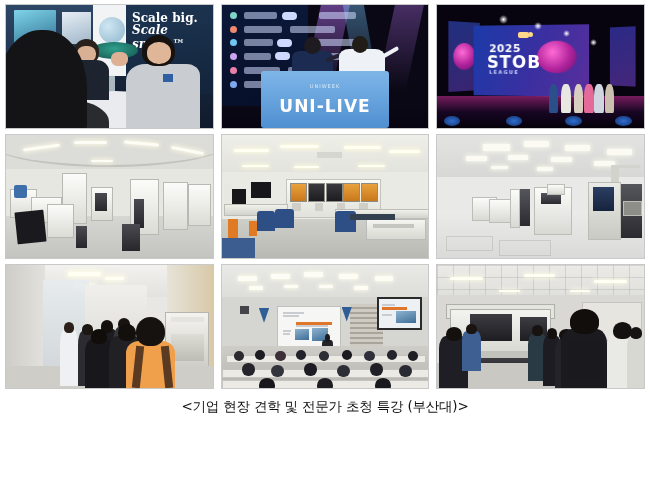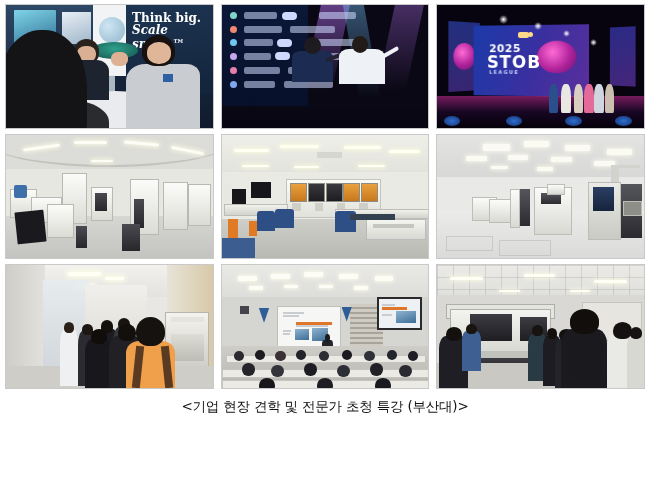--- a/index.html
+++ b/index.html
@@ -418,21 +418,21 @@
       <div class="photo-cell">
         <div class="scene p1">
           <div class="lyr panel-dark"></div>
           <div class="lyr panel-img"></div>
           <div class="lyr panel-img2"></div>
           <div class="lyr white-board"></div>
           <div class="lyr wb-circle"></div>
           <div class="lyr wb-line" style="left:43%;top:36%;width:15%;"></div>
           <div class="lyr wb-line" style="left:43%;top:41%;width:12%;"></div>
           <div class="lyr navy-board"></div>
-          <div class="lyr slogan1">Think big.</div>
+          <div class="lyr slogan1">Scale big.</div>
           <div class="lyr slogan2">Scale small.™</div>
           <div class="lyr slogan-sub"></div>
           <div class="lyr teal-disc"></div>
           <div class="lyr bottle" style="left:44%;top:55%;"></div>
           <div class="lyr bottle" style="left:50%;top:57%;"></div>
           <div class="lyr table"></div>
           <div class="lyr person-mid-head"></div>
           <div class="lyr person-mid-face"></div>
           <div class="lyr person-mid-body"></div>
           <div class="lyr person-r-body"></div>
@@ -472,20 +472,24 @@
           <div class="lyr q-dot" style="left:4%;top:62%;background:#7fa8ef;"></div>
           <div class="lyr q-row" style="left:11%;top:62%;width:15%;"></div>
           <div class="lyr q-row" style="left:30%;top:62%;width:24%;"></div>
           <div class="lyr perf1-body"></div>
           <div class="lyr perf1-head"></div>
           <div class="lyr arm" style="left:50%;top:40%;width:12%;transform:rotate(-22deg);"></div>
           <div class="lyr perf2-body"></div>
           <div class="lyr perf2-head"></div>
           <div class="lyr arm" style="left:74%;top:38%;width:12%;transform:rotate(-30deg);background:#eef1f6;"></div>
           <div class="lyr crowd"></div>
+          <div class="lyr podium">
+            <div class="podium-sub">UNIWEEK</div>
+            <div class="podium-text">UNI-LIVE</div>
+          </div>
         </div>
       </div>
 
       <div class="photo-cell">
         <div class="scene p3">
           <div class="lyr sidescreen-l">
             <div class="lyr blob" style="left:14%;top:30%;width:72%;height:40%;"></div>
           </div>
           <div class="lyr sidescreen-r"></div>
           <div class="lyr bigscreen">

